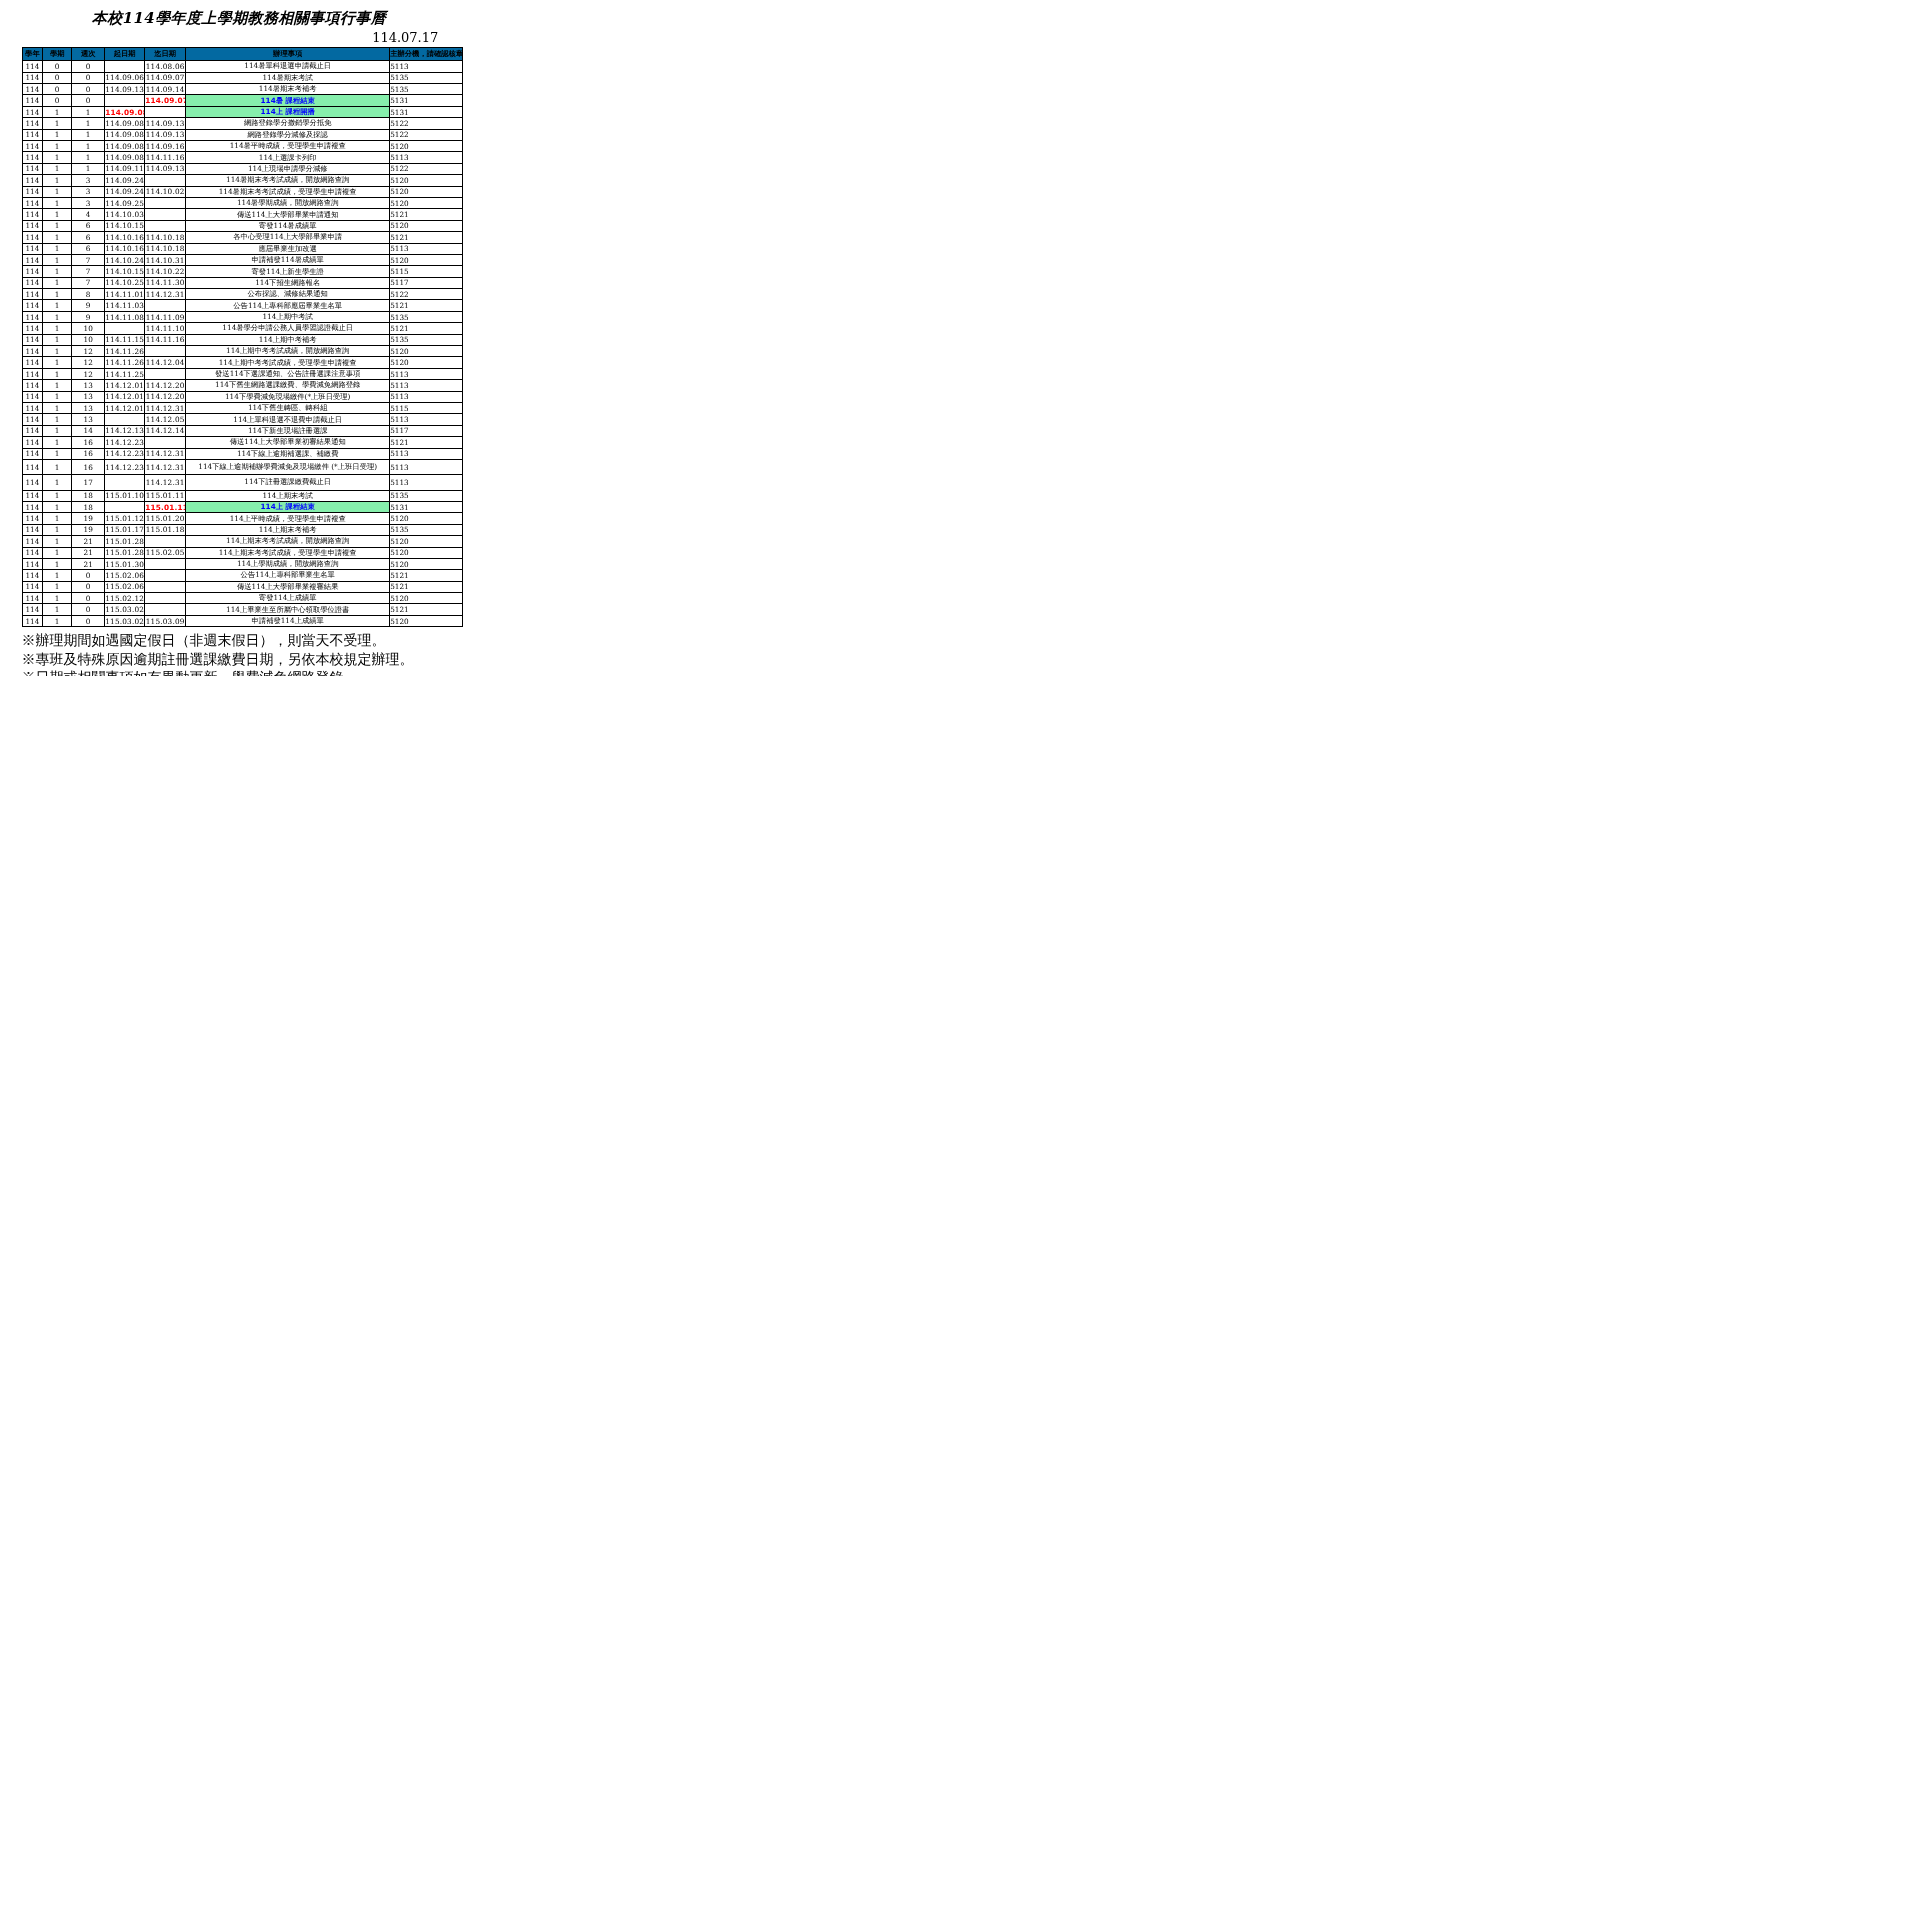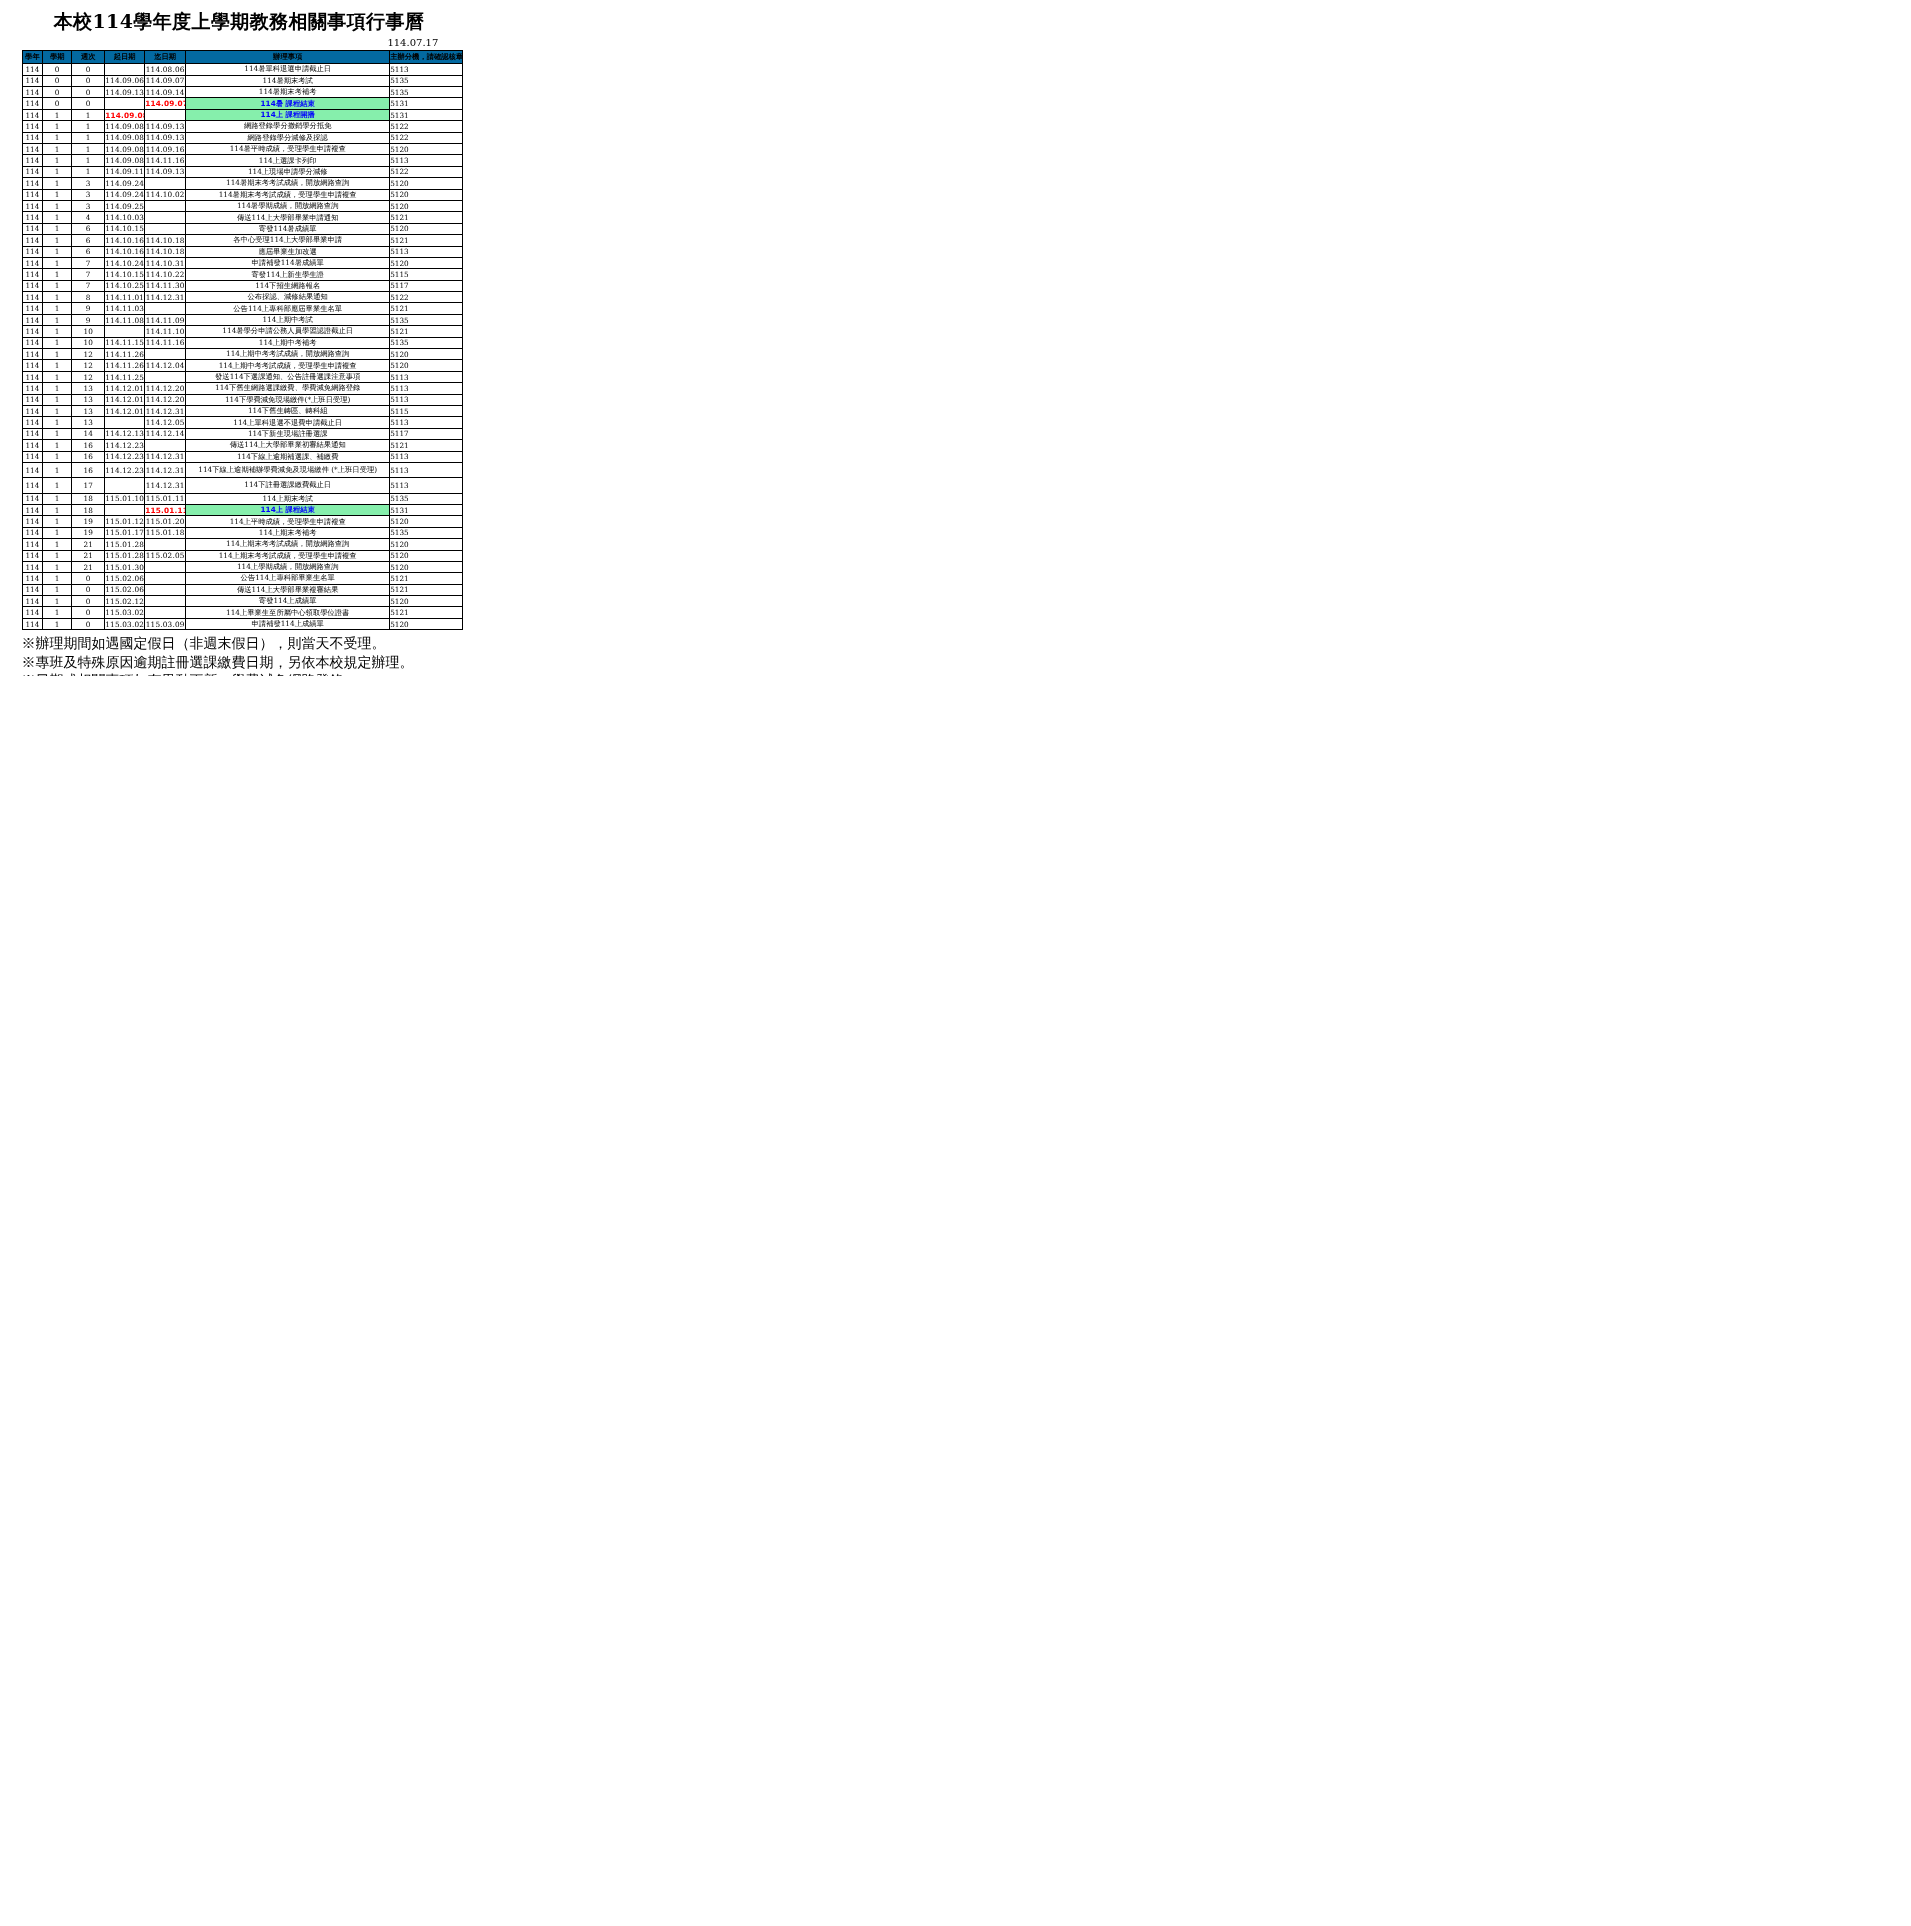--- a/index.html
+++ b/index.html
@@ -2,25 +2,25 @@
 <html style="font-size:6.2px"><head>
 <meta charset="utf-8">
 <style>
   html,body{margin:0;padding:0;background:#ffffff;}
   body{
     width:478px;height:676px;position:relative;
     font-family:"DejaVu Serif","Liberation Serif",serif;color:#000;
   }
   .page-title{
     margin:0;padding-top:9.2px;text-align:center;
-    font-size:19px;font-weight:bold;letter-spacing:0.4px;
+    font-size:15px;font-weight:bold;letter-spacing:0.4px;font-style:italic;
   }
   .rev-date{
     width:434px;margin:2.3px 0 1.5px 21.6px;padding-right:17.3px;
-    box-sizing:border-box;text-align:right;font-size:10px;
+    box-sizing:border-box;text-align:right;font-size:13px;
   }
   table.cal{
     margin-left:21.6px;width:434px;
     border-collapse:collapse;table-layout:fixed;
     border:1.5px solid #000;
   }
   .cal th,.cal td{
     border:0.8px solid #000;overflow:hidden;white-space:nowrap;
     padding:0;vertical-align:middle;
   }

